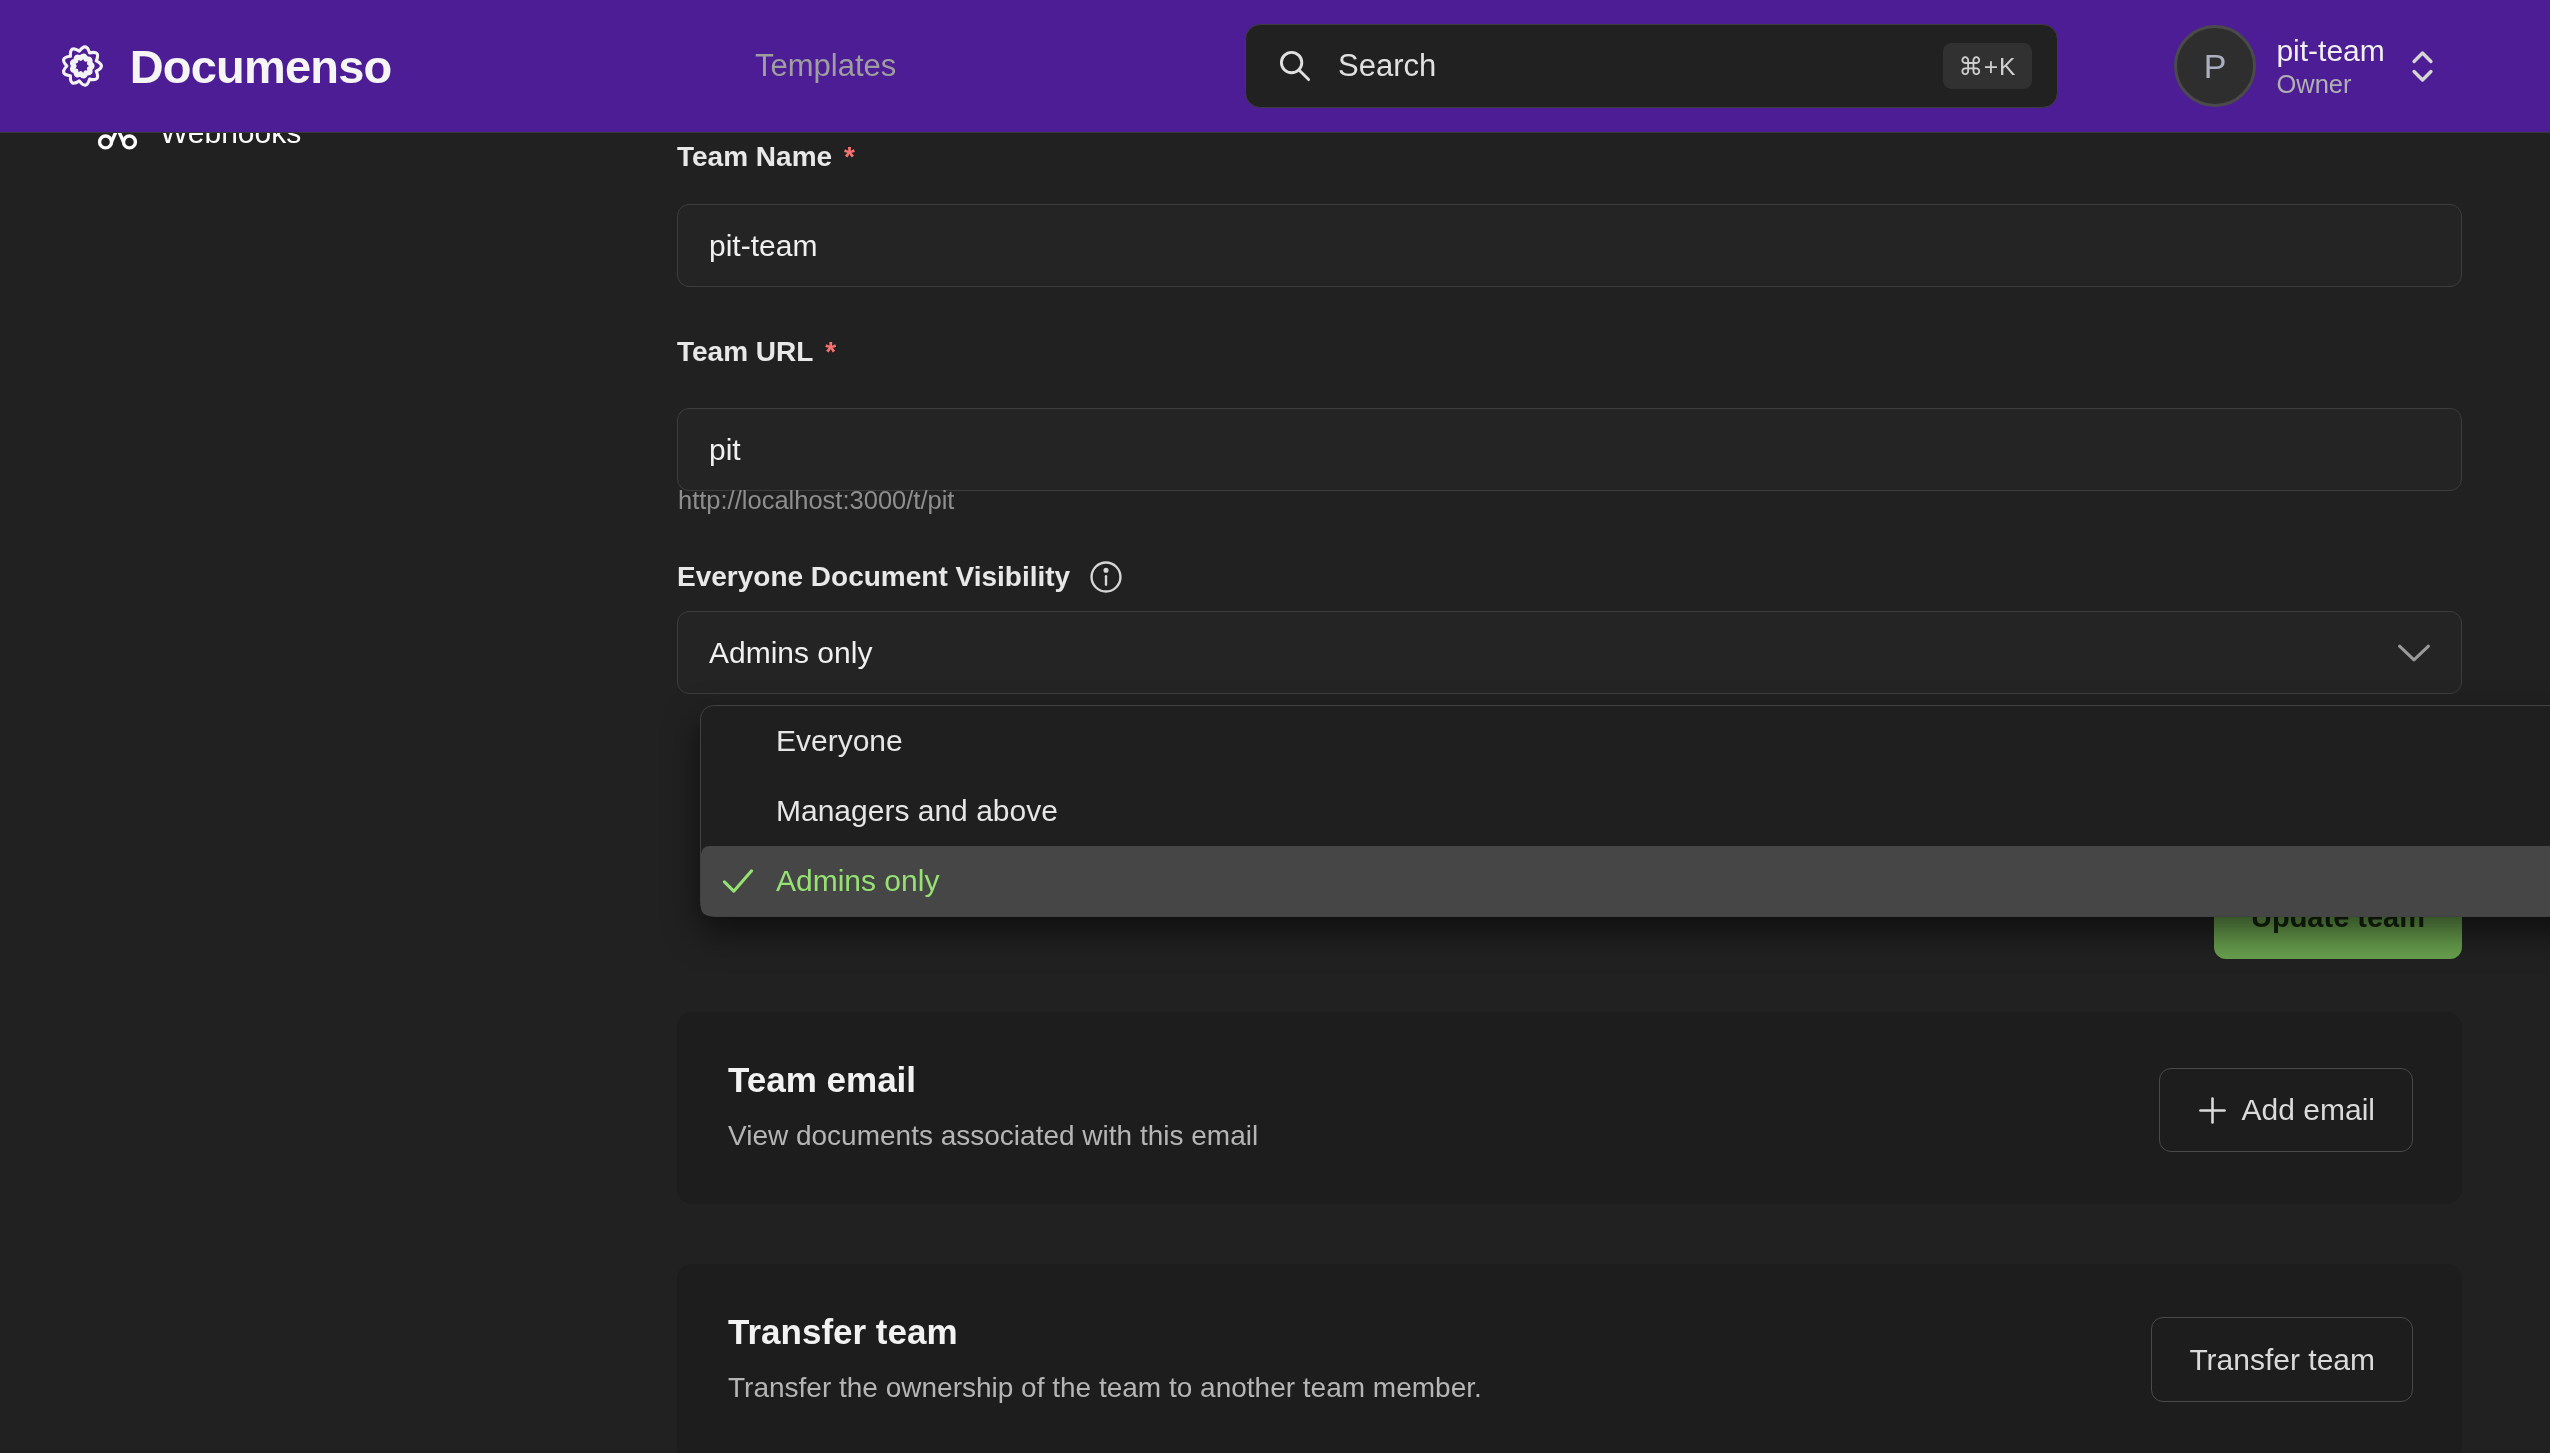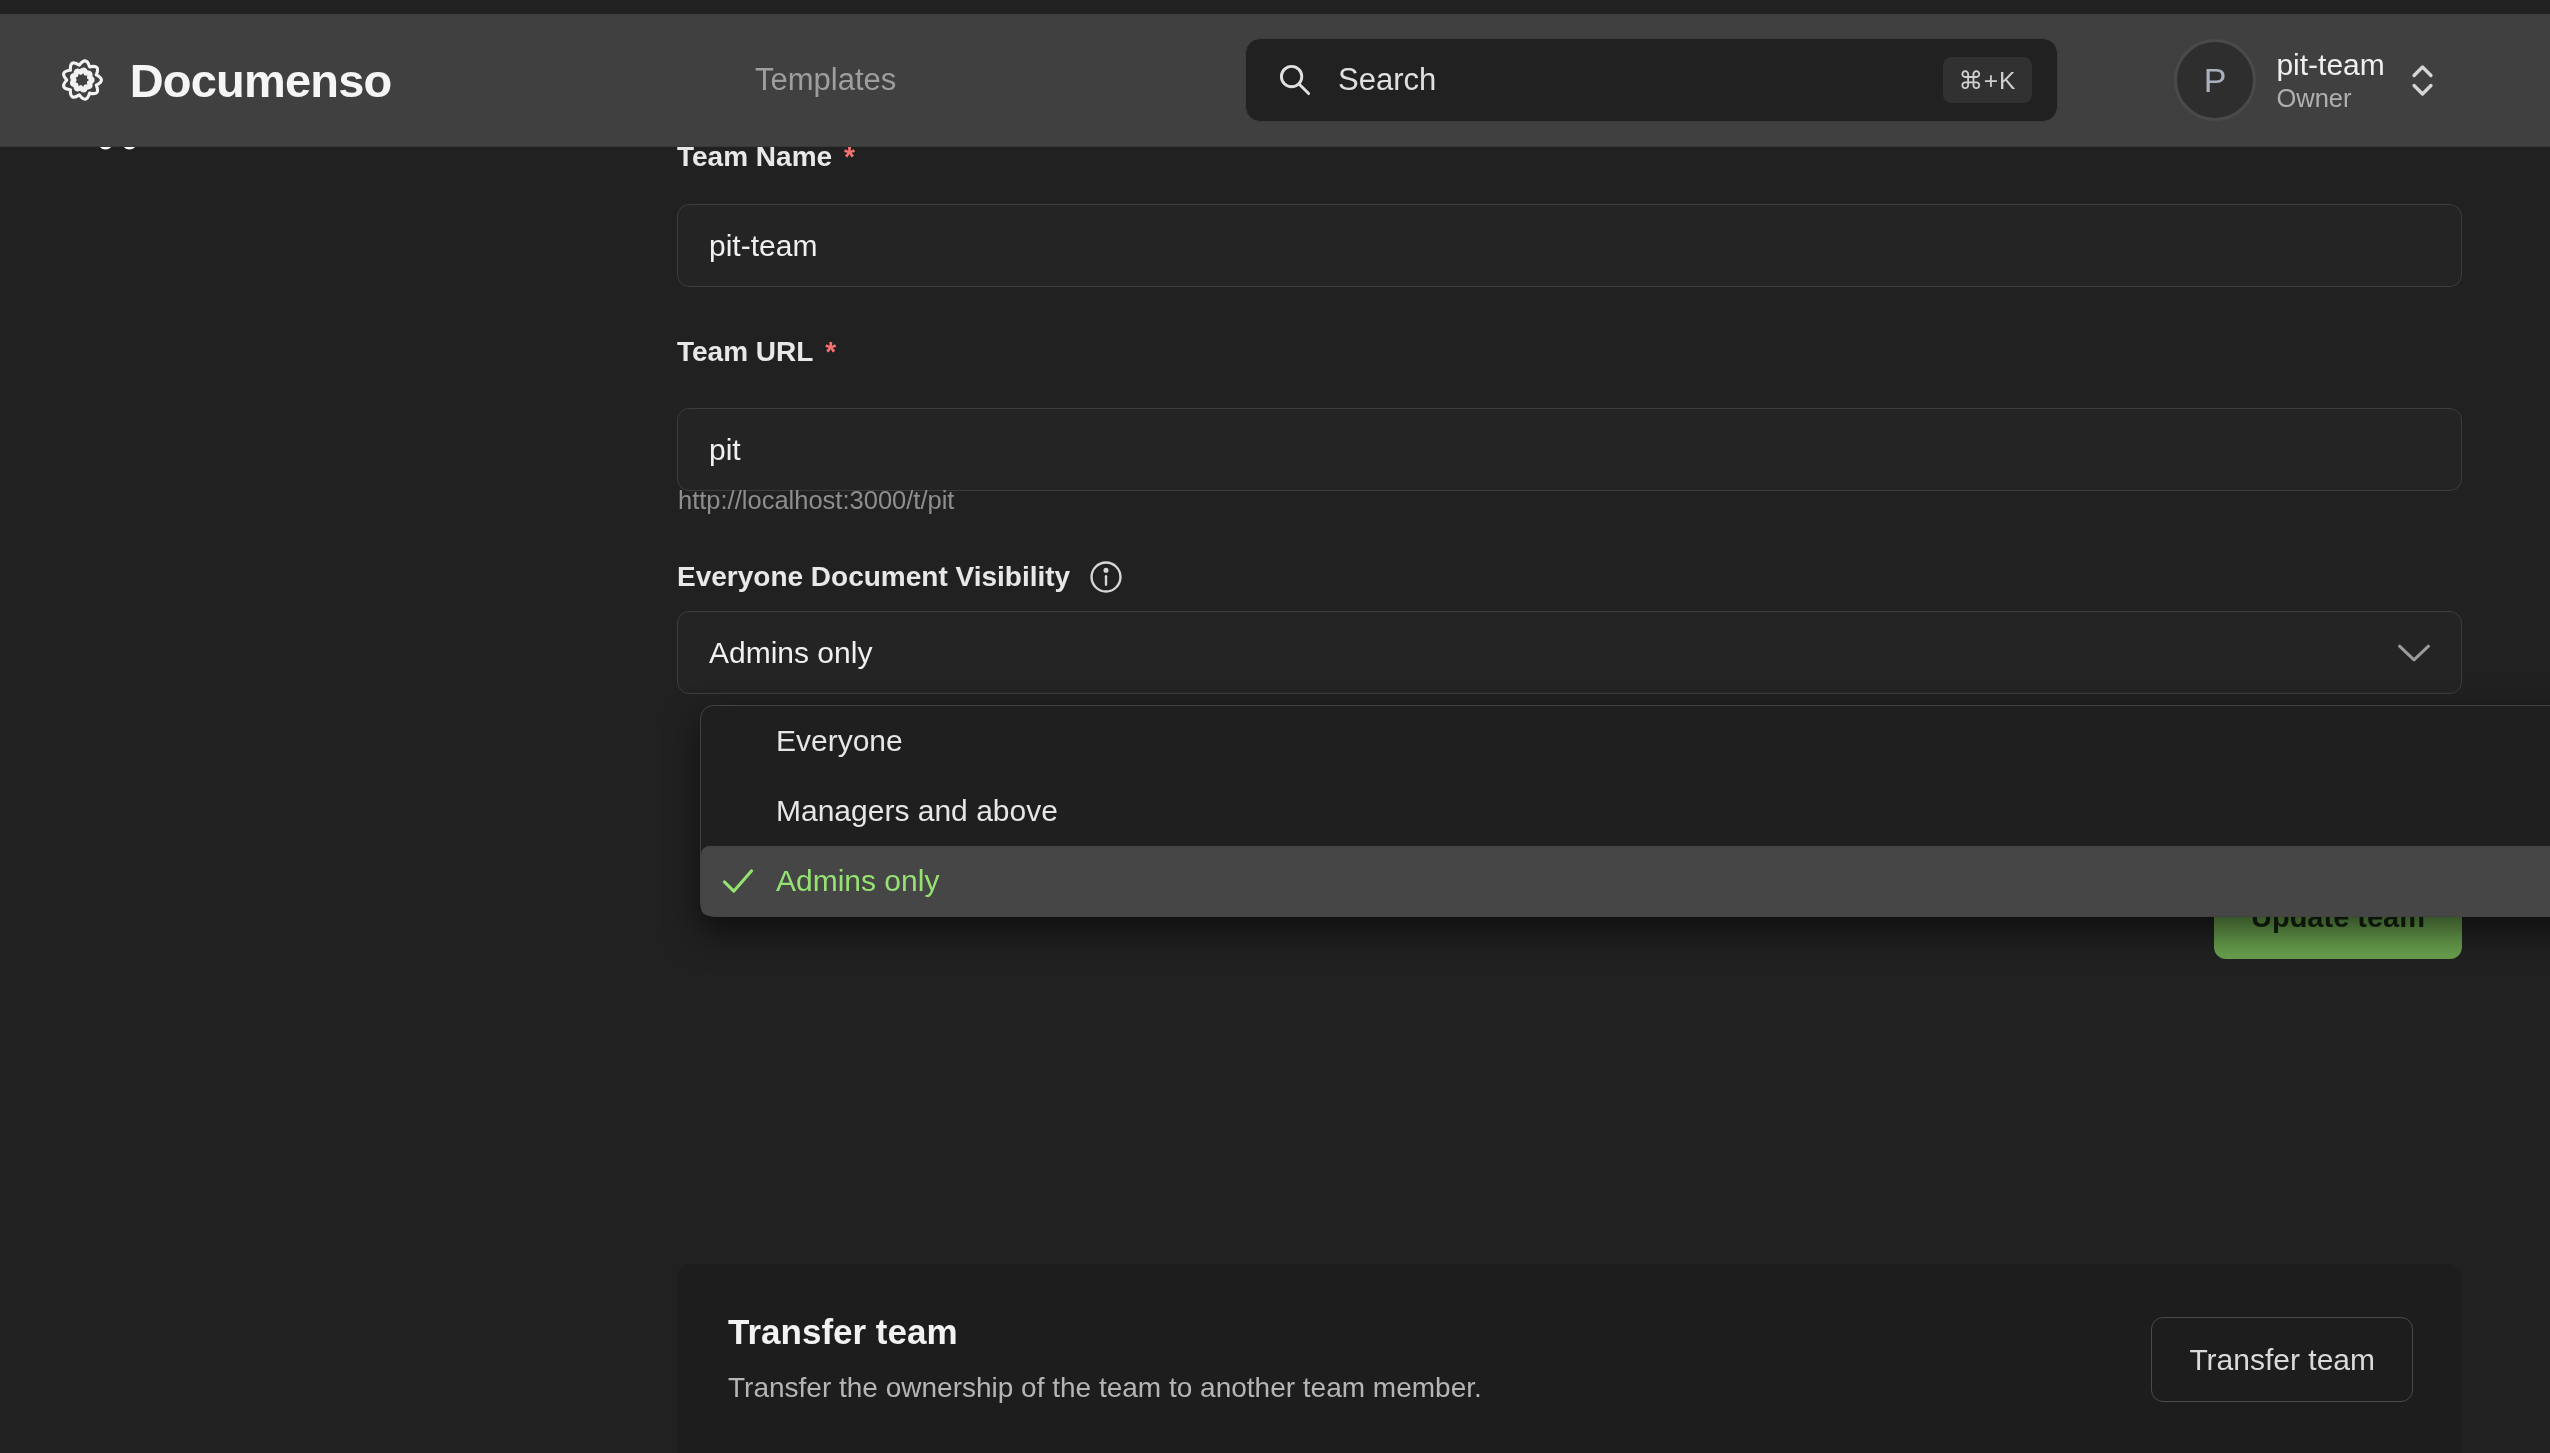--- a/index.html
+++ b/index.html
@@ -3,22 +3,22 @@
 <meta charset="utf-8">
 <style>
   html,body{margin:0;padding:0;background:#181818;}
   .page{
     position:relative;width:2550px;height:1453px;overflow:hidden;
     background:#212121;font-family:"Liberation Sans",sans-serif;
     -webkit-font-smoothing:antialiased;color:#e6e6e6;
   }
   
   .header{
-    position:absolute;left:0;top:14px;width:100%;height:132px;
-    background:#404040;border-bottom:1.7px solid #383838;z-index:10;
+    position:absolute;left:0;top:0;width:100%;height:132px;
+    background:#4c1d95;border-bottom:1.7px solid #383838;z-index:10;
   }
   .logo{position:absolute;left:53px;top:0;height:132px;display:flex;align-items:center;gap:18.7px;}
   .logo svg{width:58px;height:58px;color:#f2f2f2;}
   .logo-text{font-size:47px;font-weight:700;color:#f5f5f5;letter-spacing:-0.8px;}
   .nav-item{position:absolute;top:0;height:132px;display:flex;align-items:center;
     font-size:31px;font-weight:500;color:#9e9e9e;cursor:pointer;}
   .nav-documents{left:519px;}
   .nav-templates{left:755px;}
   .search{
     position:absolute;left:1245px;top:24px;width:813px;height:84px;box-sizing:border-box;
@@ -202,20 +202,31 @@
     <div class="option">Everyone</div>
     <div class="option">Managers and above</div>
     <div class="option selected">
       <svg class="check" viewBox="0 0 40 34" fill="none" stroke="currentColor" stroke-width="3.6" stroke-linecap="round" stroke-linejoin="round">
         <polyline points="4,18 15,29 36,5"></polyline>
       </svg>
       <span>Admins only</span>
     </div>
   </div>
 
+  <div class="card card-email">
+    <div class="card-title">Team email</div>
+    <div class="card-desc">View documents associated with this email</div>
+    <button class="card-button btn-add-email">
+      <svg viewBox="0 0 36 36" fill="none" stroke="currentColor" stroke-width="3" stroke-linecap="round">
+        <line x1="18" y1="4" x2="18" y2="32"></line>
+        <line x1="4" y1="18" x2="32" y2="18"></line>
+      </svg>
+      <span>Add email</span>
+    </button>
+  </div>
 
   <div class="card card-transfer">
     <div class="card-title">Transfer team</div>
     <div class="card-desc">Transfer the ownership of the team to another team member.</div>
     <button class="card-button btn-transfer">
       <span>Transfer team</span>
     </button>
   </div>
 
 </div>

